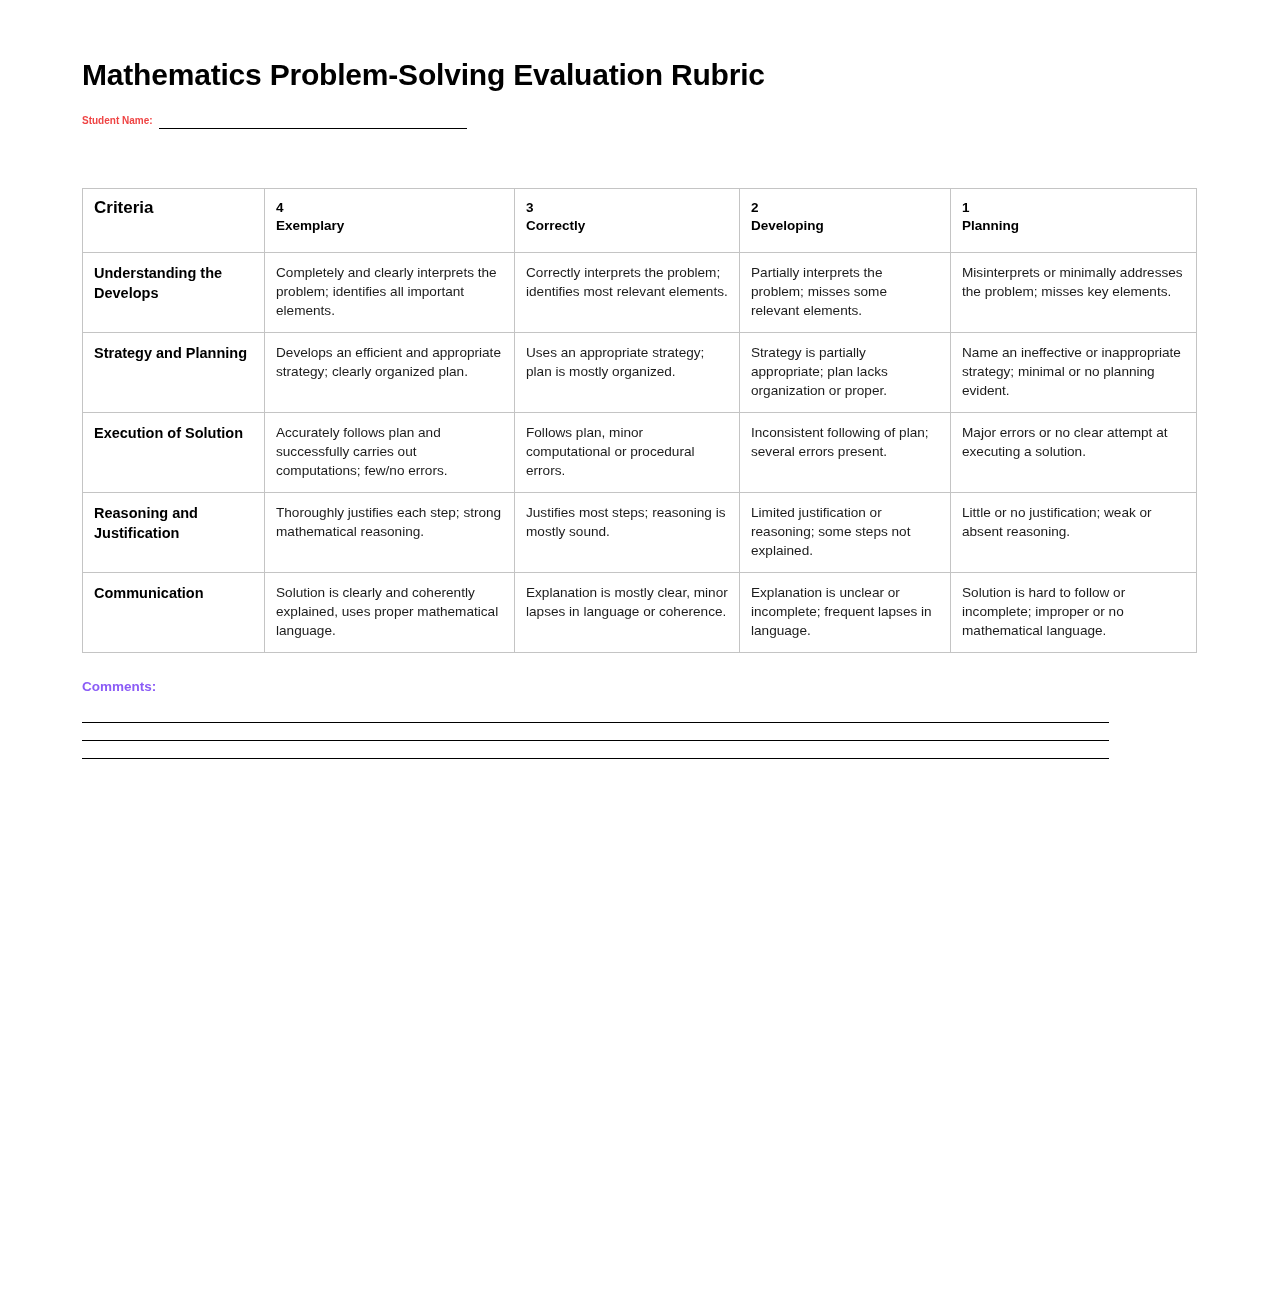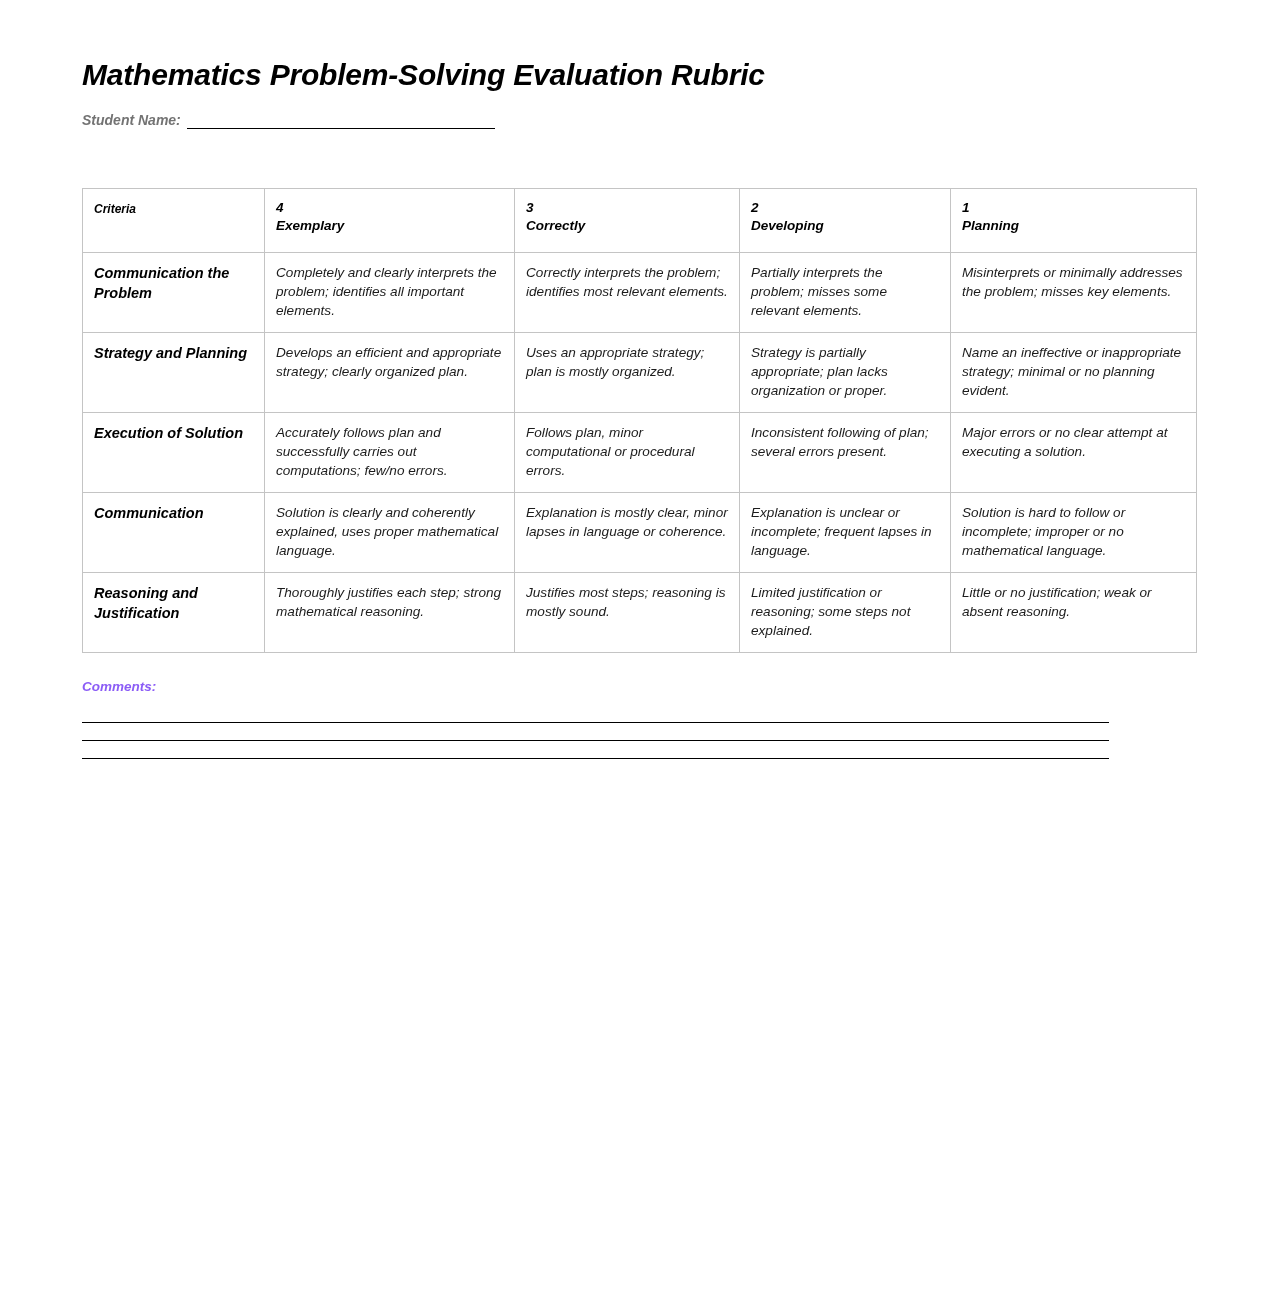--- a/index.html
+++ b/index.html
@@ -14,21 +14,20 @@
     font-family: "Liberation Sans", sans-serif;
     color: #000000;
     -webkit-font-smoothing: antialiased;
   }
   .page {
     position: relative;
     width: 1278px;
     height: 1300px;
     box-sizing: border-box;
     padding: 16px;
-    font-style: italic;
   }
 
   
   .doc-title {
     position: absolute;
     left: 82px;
     top: 58px;
     font-size: 30px;
     font-weight: bold;
     letter-spacing: -0.2px;
@@ -47,22 +46,22 @@
   }
   .meta-row {
     display: flex;
     align-items: flex-end;
     height: 17px;
     line-height: 17px;
     white-space: nowrap;
   }
   .meta-label {
     font-weight: bold;
-    font-size: 14px;
-    color: #737373;
+    font-size: 10px;
+    color: #ef4444;
   }
   .meta-rule {
     display: inline-block;
     border-bottom: 1.6px solid #000000;
     height: 13px;
     margin-left: 6px;
   }
   .rule-student { width: 308px; }
   .rule-date    { width: 130px; }
   .rule-problem { width: 566px; }
@@ -91,21 +90,21 @@
   col.c2 { width: 250px; }
   col.c3 { width: 225px; }
   col.c4 { width: 211px; }
   col.c5 { width: 246px; }
 
   thead th {
     height: 41px;
     padding-top: 11px;
   }
   .hdr-criteria {
-    font-size: 12px;
+    font-size: 17px;
     font-weight: bold;
     color: #000000;
     line-height: 18px;
   }
   .hdr-score {
     font-size: 13.5px;
     font-weight: bold;
     color: #000000;
     line-height: 18px;
   }
@@ -196,54 +195,54 @@
           <th>
             <span class="hdr-score">
               <span class="num">1</span>
               <span class="lbl">Planning</span>
             </span>
           </th>
         </tr>
       </thead>
       <tbody>
         <tr>
-          <td class="criterion">Communication the Problem</td>
+          <td class="criterion">Understanding the Develops</td>
           <td class="descriptor">Completely and clearly interprets the problem; identifies all important elements.</td>
           <td class="descriptor">Correctly interprets the problem; identifies most relevant elements.</td>
           <td class="descriptor">Partially interprets the problem; misses some relevant elements.</td>
           <td class="descriptor">Misinterprets or minimally addresses the problem; misses key elements.</td>
         </tr>
         <tr>
           <td class="criterion">Strategy and Planning</td>
           <td class="descriptor">Develops an efficient and appropriate strategy; clearly organized plan.</td>
           <td class="descriptor">Uses an appropriate strategy; plan is mostly organized.</td>
           <td class="descriptor">Strategy is partially appropriate; plan lacks organization or proper.</td>
           <td class="descriptor">Name an ineffective or inappropriate strategy; minimal or no planning evident.</td>
         </tr>
         <tr>
           <td class="criterion">Execution of Solution</td>
           <td class="descriptor">Accurately follows plan and successfully carries out computations; few/no errors.</td>
           <td class="descriptor">Follows plan, minor computational or procedural errors.</td>
           <td class="descriptor">Inconsistent following of plan; several errors present.</td>
           <td class="descriptor">Major errors or no clear attempt at executing a solution.</td>
         </tr>
         <tr>
+          <td class="criterion">Reasoning and Justification</td>
+          <td class="descriptor">Thoroughly justifies each step; strong mathematical reasoning.</td>
+          <td class="descriptor">Justifies most steps; reasoning is mostly sound.</td>
+          <td class="descriptor">Limited justification or reasoning; some steps not explained.</td>
+          <td class="descriptor">Little or no justification; weak or absent reasoning.</td>
+        </tr>
+        <tr>
           <td class="criterion">Communication</td>
           <td class="descriptor">Solution is clearly and coherently explained, uses proper mathematical language.</td>
           <td class="descriptor">Explanation is mostly clear, minor lapses in language or coherence.</td>
           <td class="descriptor">Explanation is unclear or incomplete; frequent lapses in language.</td>
           <td class="descriptor">Solution is hard to follow or incomplete; improper or no mathematical language.</td>
         </tr>
-        <tr>
-          <td class="criterion">Reasoning and Justification</td>
-          <td class="descriptor">Thoroughly justifies each step; strong mathematical reasoning.</td>
-          <td class="descriptor">Justifies most steps; reasoning is mostly sound.</td>
-          <td class="descriptor">Limited justification or reasoning; some steps not explained.</td>
-          <td class="descriptor">Little or no justification; weak or absent reasoning.</td>
-        </tr>
       </tbody>
     </table>
   </div>
 
   <div class="comments-label">Comments:</div>
 
   <div class="comment-lines">
     <div class="comment-line"></div>
     <div class="comment-line"></div>
     <div class="comment-line"></div>

